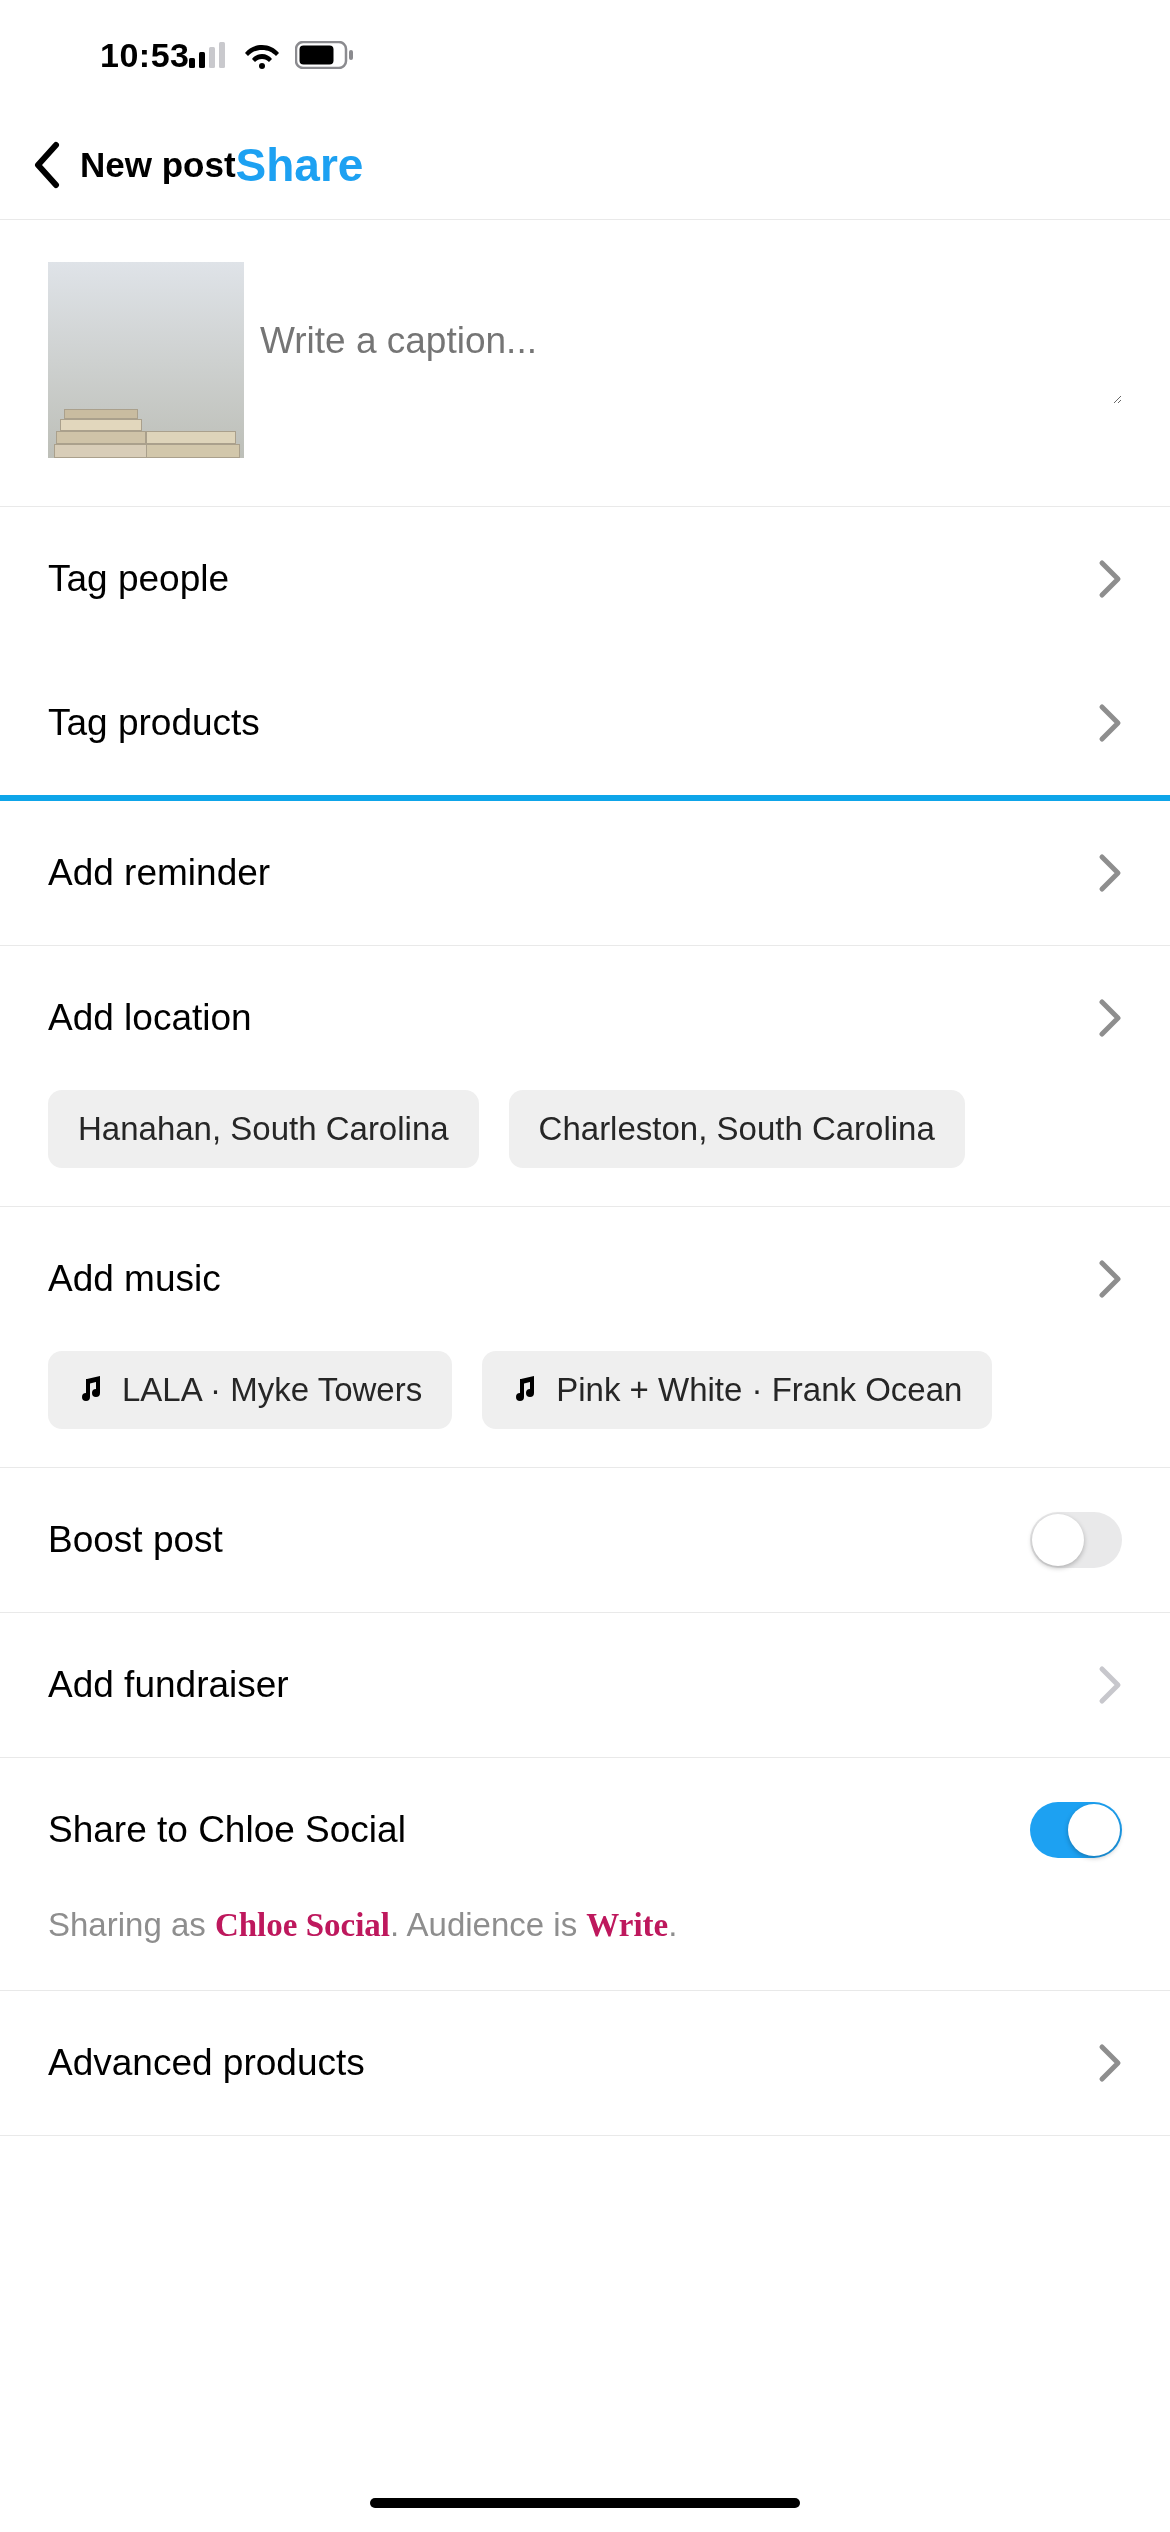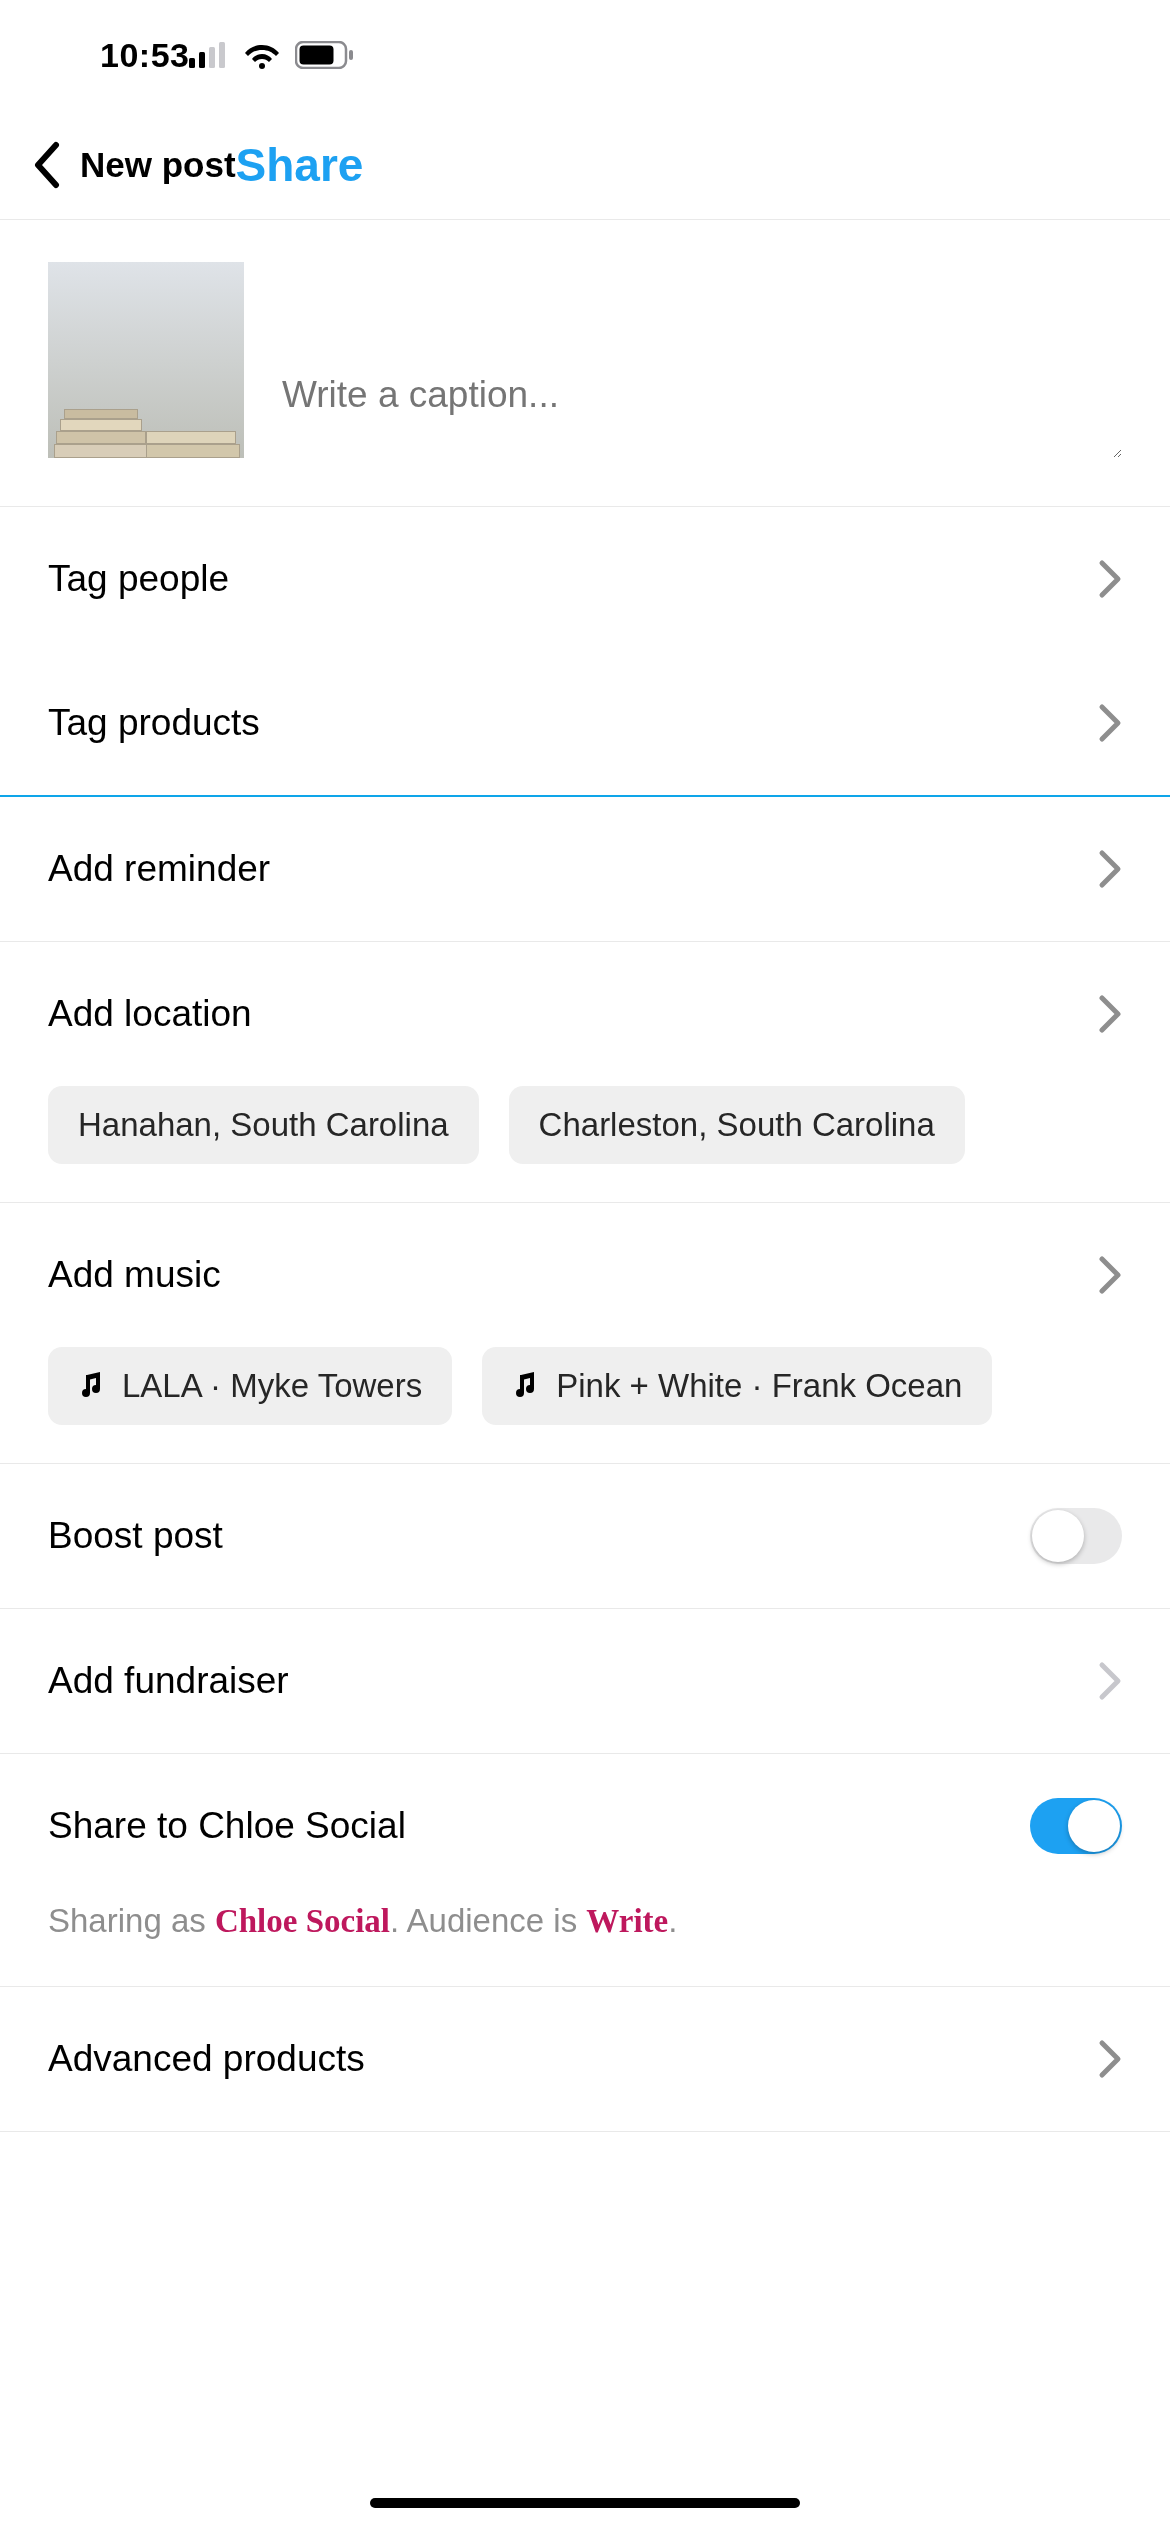--- a/index.html
+++ b/index.html
@@ -7,21 +7,21 @@
 
   .statusbar { height: 110px; display: flex; align-items: center; justify-content: flex-start; padding: 0 50px 0 100px; }
   .statusbar .time { font-size: 34px; font-weight: 700; letter-spacing: 0.5px; }
   .status-icons { display: flex; align-items: center; gap: 14px; }
 
   .navbar { height: 110px; display: flex; align-items: center; justify-content: flex-start; padding: 0 32px; border-bottom: 1px solid #e9e9e9; }
   .navbar .back { width: 48px; display:flex; align-items:center; }
   .navbar .title { font-size: 35px; font-weight: 700; }
   .navbar .share { font-size: 46px; font-weight: 600; color: #1da1f2; }
 
-  .caption-area { display: flex; align-items: flex-end; padding: 42px 48px 48px 48px; gap: 38px; }
+  .caption-area { display: flex; align-items: center; padding: 42px 48px 48px 48px; gap: 16px; }
   .thumb { width: 196px; height: 196px; background: linear-gradient(#dfe3e8,#bdbfb8); position: relative; overflow: hidden; }
   .thumb .books { position:absolute; left:0; bottom:0; width:100%; height:60%; }
   .thumb .book { position:absolute; background:#d8cdb8; border:1px solid #aaa08c; }
   .caption-input { flex:1; font-size: 37px; color: #8e8e8e; padding-top: 4px; background: transparent; border: none; outline: none; min-height:60px; }
 
   .row { height: 144px; display:flex; align-items:center; justify-content:space-between; padding: 0 48px; }
   .row.short { height: 144px; }
   .row-label { font-size: 37px; color:#000; }
   .chevron svg { display:block; }
 
@@ -35,21 +35,21 @@
   .toggle.on { background:#1da1f2; }
   .toggle.on .knob { left:38px; }
 
   .share-sub { font-size: 33px; color:#8e8e8e; padding: 0 48px 42px 48px; line-height:1.4; }
   .share-sub .bold { color:#be185d; font-weight:700;font-family:Liberation Serif, serif; }
 
   .row-chevron-light svg path { stroke:#c7c7cc; }
 
   .home-indicator { position:absolute; bottom:24px; left:50%; transform:translateX(-50%); width:430px; height:10px; background:#000; border-radius:10px; }
 
-  .grp-border { border-top:1px solid #e9e9e9; border-bottom:2px solid #0ea5e9; }
+  .grp-border { border-top:1px solid #e9e9e9; border-bottom:6px solid #0ea5e9; }
 </style>
 </head>
 <body>
 
 <div class="statusbar">
   <div class="time">10:53</div>
   <div class="status-icons">
     <svg width="40" height="26" viewBox="0 0 40 26">
         <rect x="0" y="16" width="6" height="10" rx="1.5" fill="#000"></rect>
         <rect x="10" y="10" width="6" height="16" rx="1.5" fill="#000"></rect>

